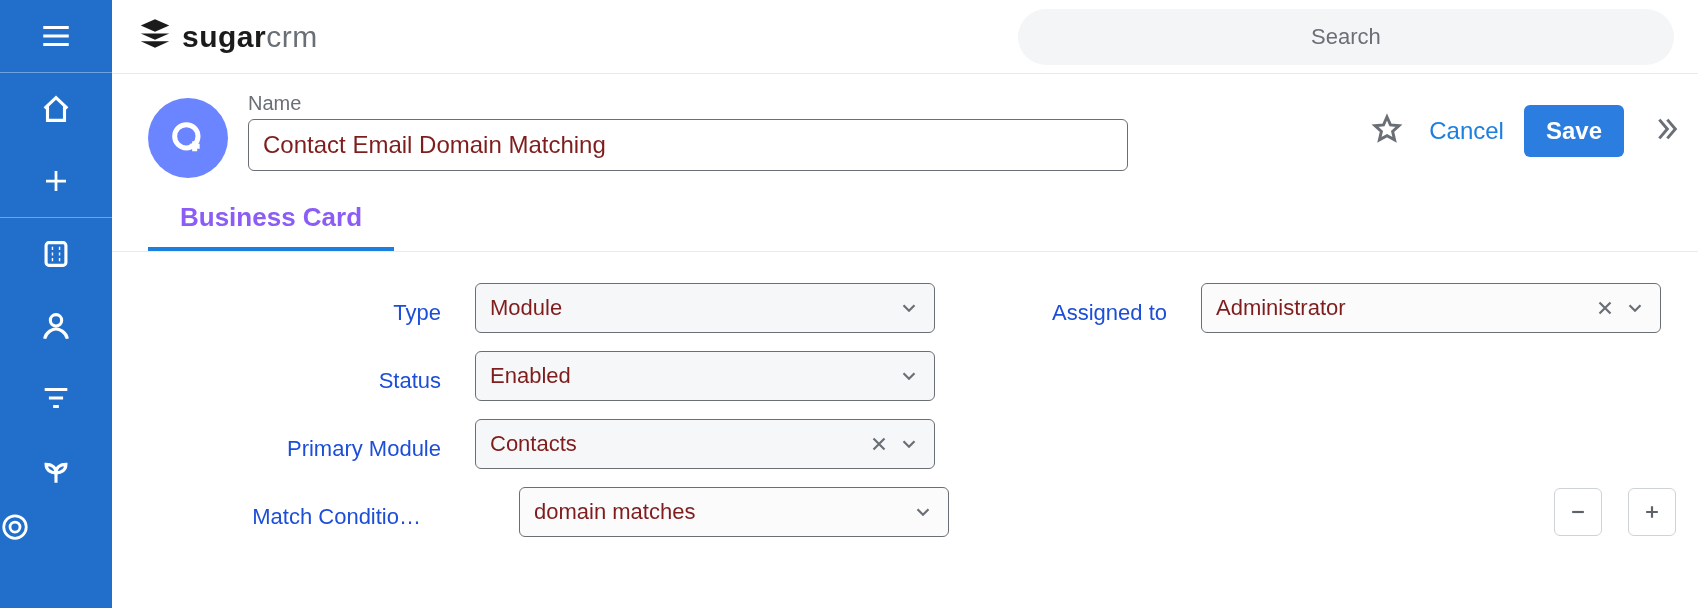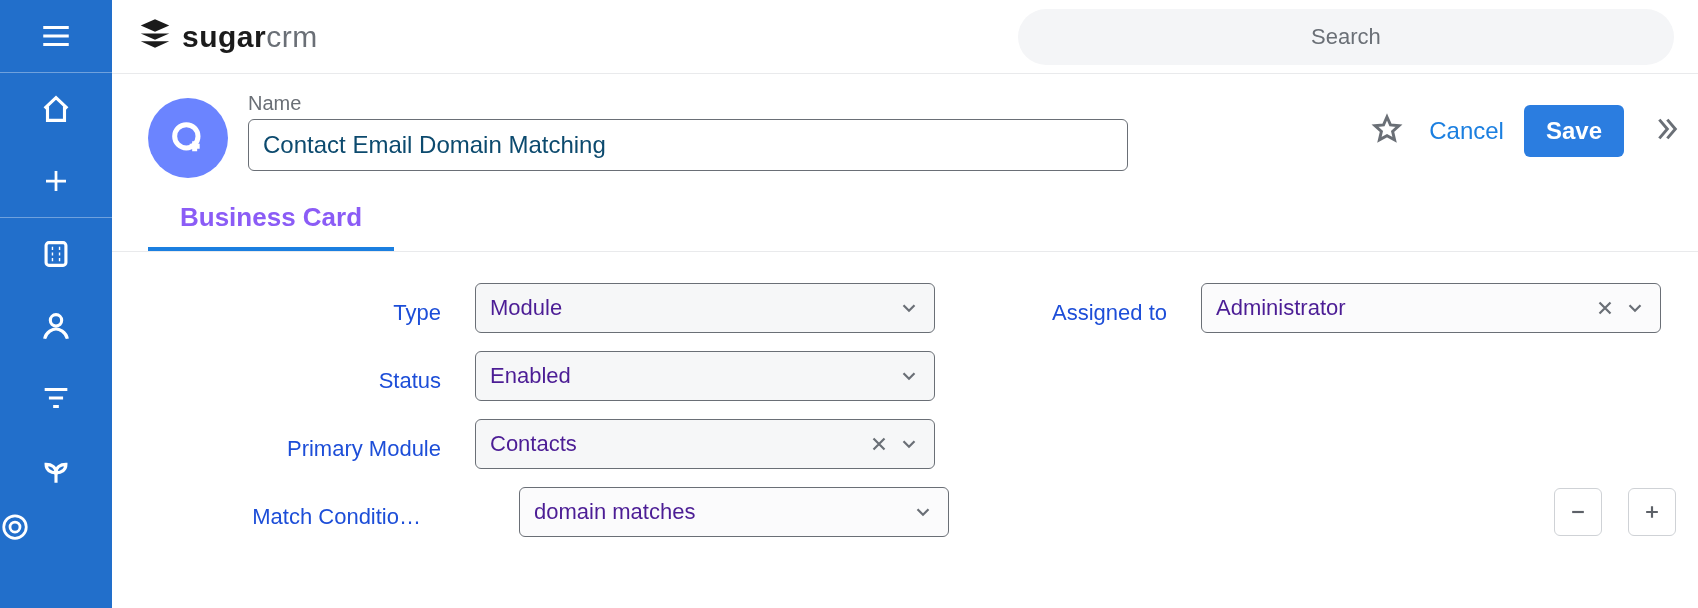--- a/index.html
+++ b/index.html
@@ -27,37 +27,37 @@
   .search{flex:1;max-width:1090px;height:56px;background:#f4f5f7;border-radius:30px;display:flex;align-items:center;justify-content:center;color:#6a6f76;font-size:22px;}
   .search input{border:none;outline:none;background:transparent;font-size:22px;color:#2d2f33;text-align:center;width:100%;}
   .search input::placeholder{color:#6a6f76;}
 
   
   .hdr{display:flex;align-items:center;gap:20px;padding:10px 10px 0 36px;}
   .hdr-icon{width:80px;height:80px;border-radius:50%;background:#6b84ff;display:flex;align-items:center;justify-content:center;margin-top:14px;}
   .hdr-icon svg{width:40px;height:40px;fill:none;stroke:#fff;stroke-width:3;}
   .name-blk{display:flex;flex-direction:column;gap:4px;}
   .name-lbl{font-size:20px;color:#6a6f76;}
-  .name-input{width:880px;height:52px;border:1px solid #6a6f76;border-radius:6px;padding:0 14px;font-size:24px;color:#0c4a6e;background:#fff;}
+  .name-input{width:880px;height:52px;border:1px solid #6a6f76;border-radius:6px;padding:0 14px;font-size:24px;color:#7f1d1d;background:#fff;}
   .hdr-spacer{flex:1;}
   .star-btn,.more-btn{cursor:pointer;padding:6px;color:#6a6f76;}
   .star-btn svg,.more-btn svg{width:32px;height:32px;fill:none;stroke:#6a6f76;stroke-width:2.2;}
   .cancel-link{font-size:24px;color:#1b7fe0;cursor:pointer;text-decoration:none;}
   .save-btn{background:#2b7de0;color:#fff;font-size:24px;font-weight:600;border:none;border-radius:6px;height:52px;padding:0 22px;cursor:pointer;}
 
   
   .tabs{display:flex;gap:24px;padding:24px 0 0 36px;border-bottom:1px solid #e9eaec;}
   .tab{font-size:26px;color:#8b5cf6;font-weight:600;padding:0 32px 14px;border-bottom:4px solid transparent;cursor:pointer;}
   .tab.active{border-bottom-color:#1b7fe0;}
 
   
   .form{padding:22px 22px 0 0;}
   .row{display:grid;grid-template-columns:355px 460px 250px 460px 1fr;align-items:center;column-gap:8px;min-height:68px;}
   .lbl{font-size:22px;color:#1d4ed8;text-align:right;padding-right:26px;white-space:nowrap;overflow:hidden;text-overflow:ellipsis;margin-top:9px;}
-  .select{height:50px;border:1px solid #6a6f76;border-radius:6px;background:#f6f7f8;display:flex;align-items:center;padding:0 14px;font-size:22px;color:#4c1d95;cursor:pointer;position:relative;}
+  .select{height:50px;border:1px solid #6a6f76;border-radius:6px;background:#f6f7f8;display:flex;align-items:center;padding:0 14px;font-size:22px;color:#7f1d1d;cursor:pointer;position:relative;}
   .select.light{background:#fbfbfc;}
   .select .val{flex:1;}
   .select .x-icn,.select .chev-icn{color:#6a6f76;display:flex;align-items:center;}
   .select .x-icn svg,.select .chev-icn svg{width:22px;height:22px;fill:none;stroke:#6a6f76;stroke-width:2.4;}
   .select .x-icn{margin-right:8px;}
 
   .row-match{display:flex;align-items:center;gap:26px;padding-left:0;min-height:68px;}
   .row-match .lbl{width:335px;flex:none;}
   .sel-md{width:430px;}
   .sel-md2{width:430px;}

